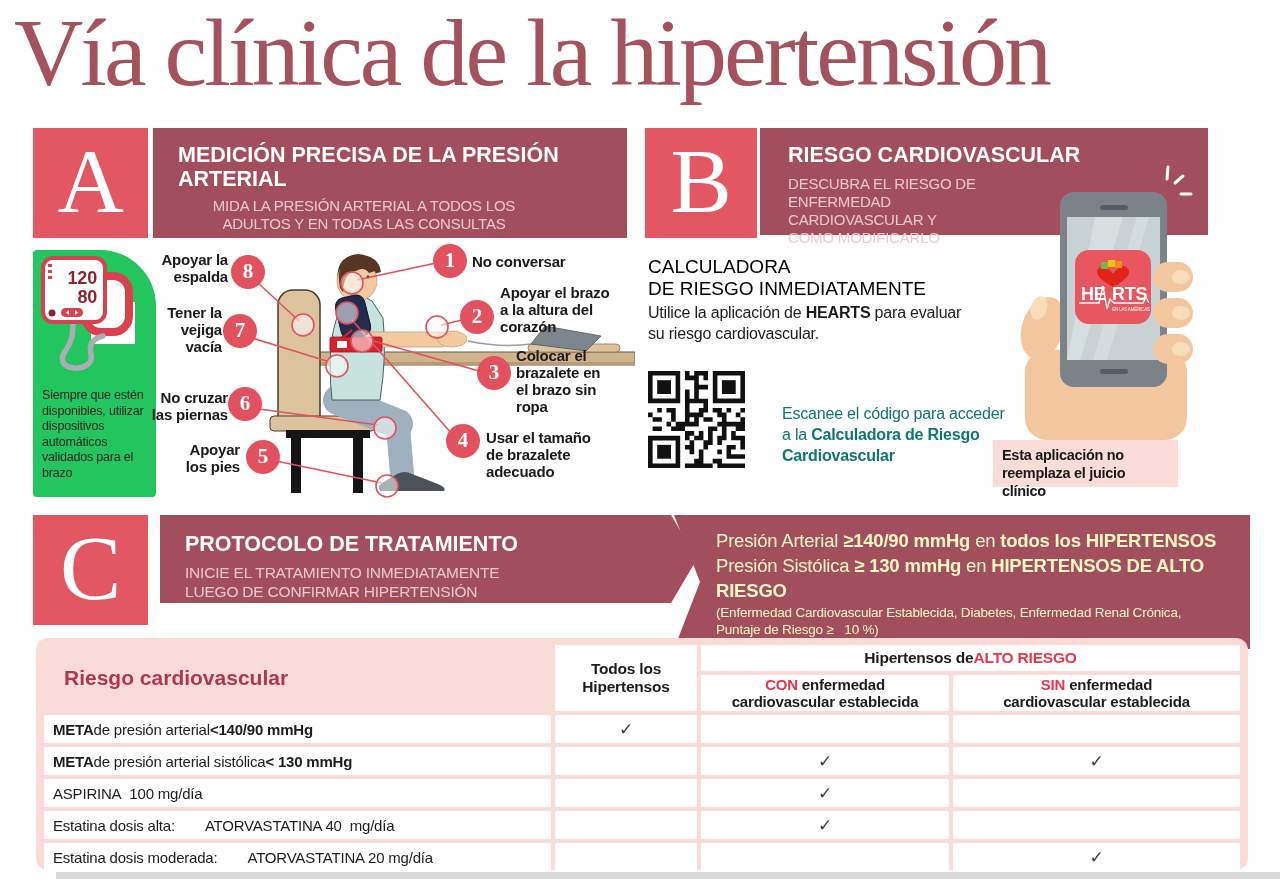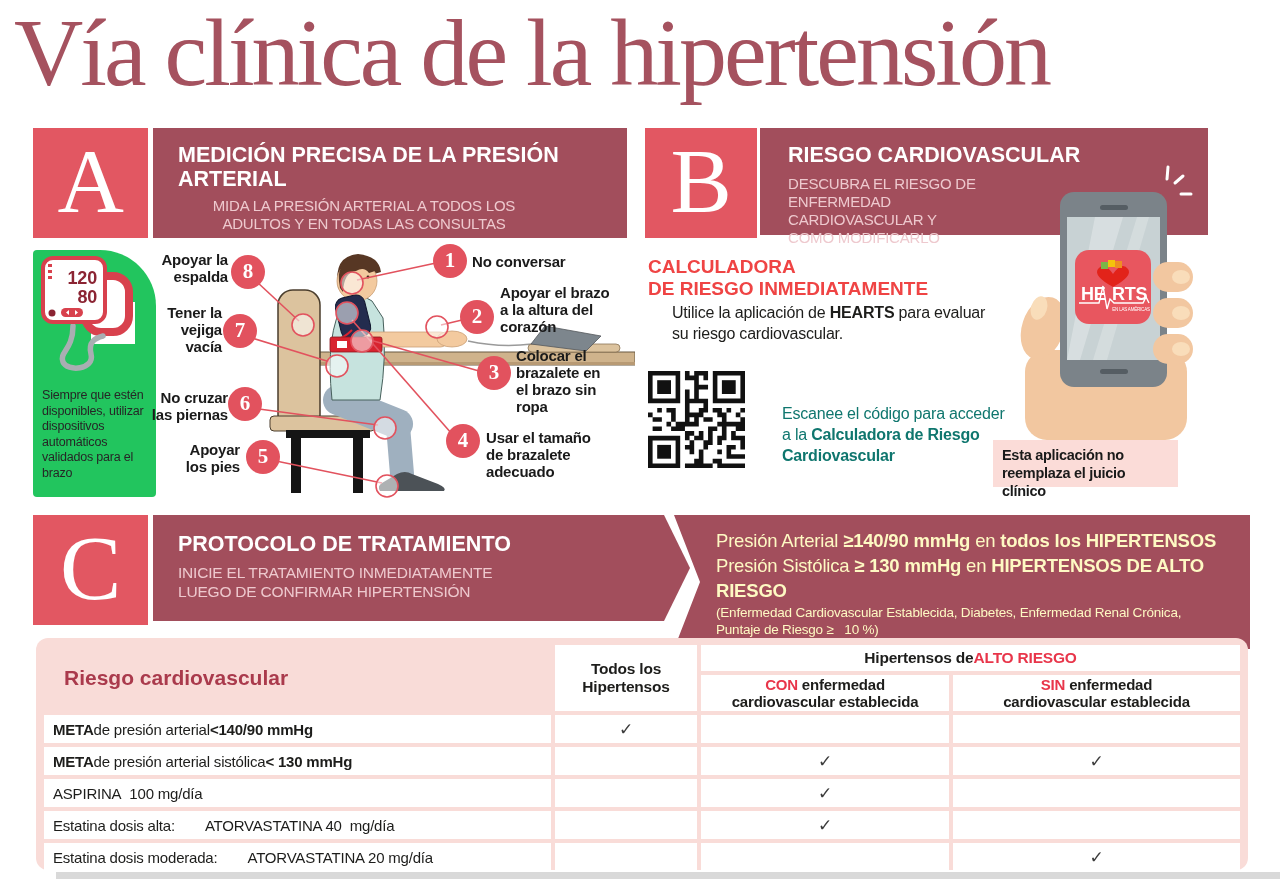--- a/index.html
+++ b/index.html
@@ -13,21 +13,21 @@
 
   
   .letter-box{background:#e25762;color:#fff;font-family:"Liberation Serif",serif;
     font-size:92px;text-align:center;line-height:106px;font-weight:400;}
   .lbA{left:33px;top:128px;width:115px;height:110px;}
   .lbB{left:645px;top:128px;width:112px;height:110px;}
   .lbC{left:33px;top:515px;width:115px;height:110px;}
   .band{background:#a24e5c;color:#fff;}
   .bandA{left:153px;top:128px;width:474px;height:110px;padding:15px 0 0 25px;box-sizing:border-box;}
   .bandB{left:760px;top:128px;width:448px;height:107px;padding:15px 0 0 28px;box-sizing:border-box;}
-  .bandC{left:153px;top:515px;width:537px;height:106px;padding:17px 0 0 25px;box-sizing:border-box;
+  .bandC{left:160px;top:515px;width:537px;height:88px;padding:17px 0 0 25px;box-sizing:border-box;
          clip-path:polygon(0 0,calc(100% - 26px) 0,100% 50%,calc(100% - 26px) 100%,0 100%);}
   .band-title{font-size:21.5px;font-weight:700;line-height:24px;letter-spacing:0;}
   .band-sub{font-size:15px;line-height:18px;color:#eec9ce;margin-top:6px;}
   .bandA .band-title{width:450px;}
   .bandA .band-sub{width:372px;text-align:center;}
   .bandB .band-sub{width:196px;margin-top:8px;}
   .bandC .band-sub{width:332px;margin-top:7px;font-size:15.5px;line-height:19px;}
 
   
   .c-right{left:674px;top:515px;width:576px;height:134px;background:#a24e5c;color:#fef9c3;
@@ -55,22 +55,22 @@
   .tip7{left:154px;top:304px;width:68px;}
   .tip8{left:146px;top:251px;width:82px;}
   .badge{position:absolute;width:34px;height:34px;border-radius:50%;background:#e2525e;
     color:#fff;font-family:"Liberation Serif",serif;font-weight:700;font-size:21px;
     text-align:center;line-height:33px;}
   .bg1{left:433px;top:244px;} .bg2{left:460px;top:300px;} .bg3{left:477px;top:356px;}
   .bg4{left:446px;top:424px;} .bg5{left:246px;top:440px;} .bg6{left:228px;top:387px;}
   .bg7{left:223px;top:314px;} .bg8{left:231px;top:255px;}
 
   
-  .calc-heading{left:648px;top:256px;font-size:19px;font-weight:700;line-height:22px;color:#ef4444;letter-spacing:0;}
-  .calc-body{left:672px;top:302px;width:322px;font-size:16px;line-height:21px;color:#1d1d1b;}
+  .calc-heading{left:648px;top:256px;font-size:19px;font-weight:400;line-height:22px;color:#000000;letter-spacing:0;}
+  .calc-body{left:648px;top:302px;width:322px;font-size:16px;line-height:21px;color:#1d1d1b;}
   .qr-wrap{left:648px;top:371px;width:97px;height:97px;}
   .qr-caption{left:782px;top:403px;width:230px;font-size:16px;line-height:21px;color:#0f766e;}
   .disclaimer{left:993px;top:440px;width:185px;height:47px;background:#fbdcd8;
     padding:6px 9px;box-sizing:border-box;font-size:14.5px;font-weight:700;line-height:18px;color:#1a1a1a;letter-spacing:-0.3px;}
 
   
   .risk-table{left:36px;top:638px;width:1212px;height:232px;background:#f9dcd8;border-radius:12px;
     display:grid;grid-template-columns:507px 142px 248px 1fr;grid-template-rows:26px 36px repeat(5,28px);
     gap:4px;padding:7px 8px;box-sizing:border-box;}
   .cell{background:#fff;display:flex;align-items:center;justify-content:center;text-align:center;}

